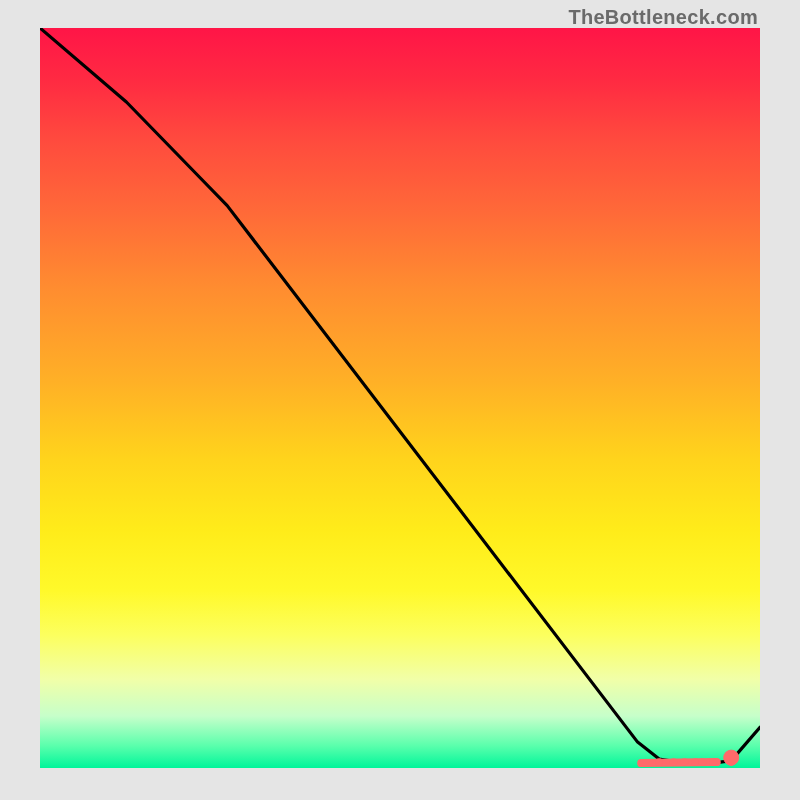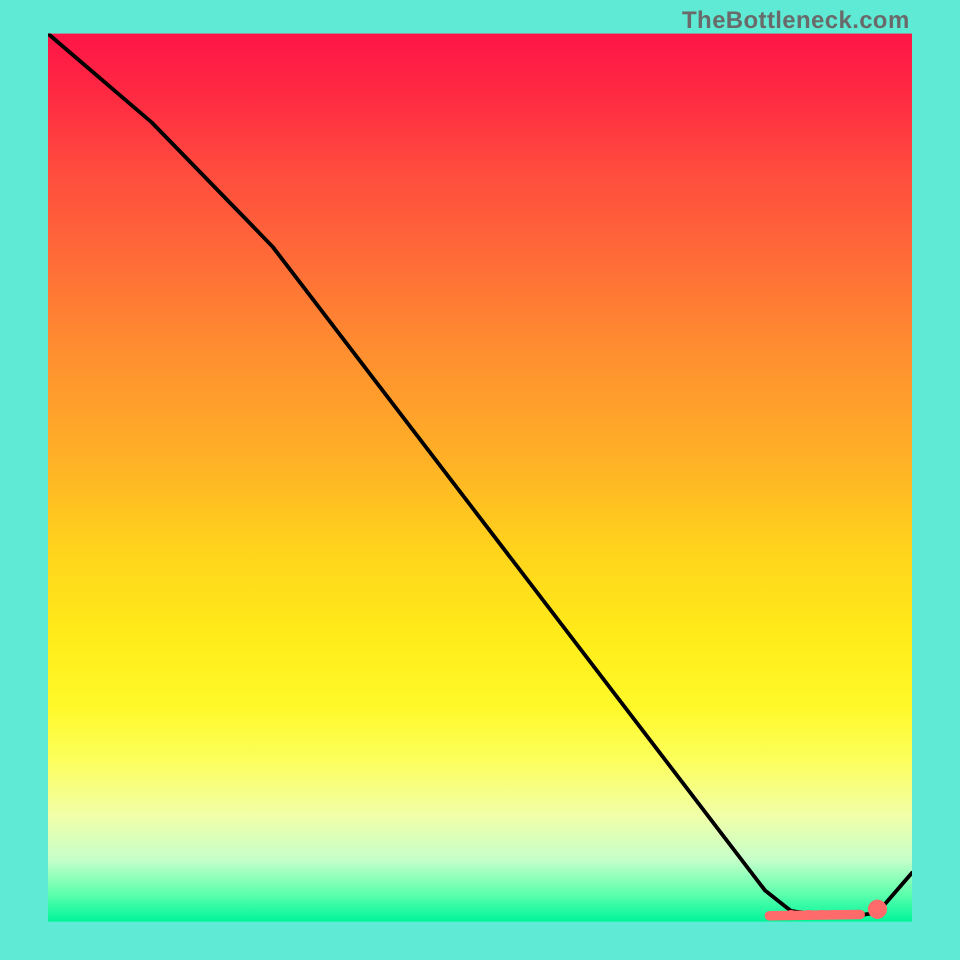--- a/index.html
+++ b/index.html
@@ -1,16 +1,16 @@
 <!DOCTYPE html>
 <html><head>
 <meta charset="utf-8">
 <style>
   html,body{margin:0;padding:0;width:800px;height:800px;background:#000;}
-  .frame{position:absolute;left:0;top:0;width:800px;height:800px;background:#5eead4;}
+  .frame{position:absolute;left:0;top:0;width:800px;height:800px;background:#e5e5e5;}
   .plot{
     position:absolute;
     left:40px; top:28px;
     width:720px; height:740px;
     background:linear-gradient(to bottom,
       #ff1547 0%,
       #ff2a42 7%,
       #ff4a3e 15%,
       #ff6a38 25%,
       #ff8c30 35%,

